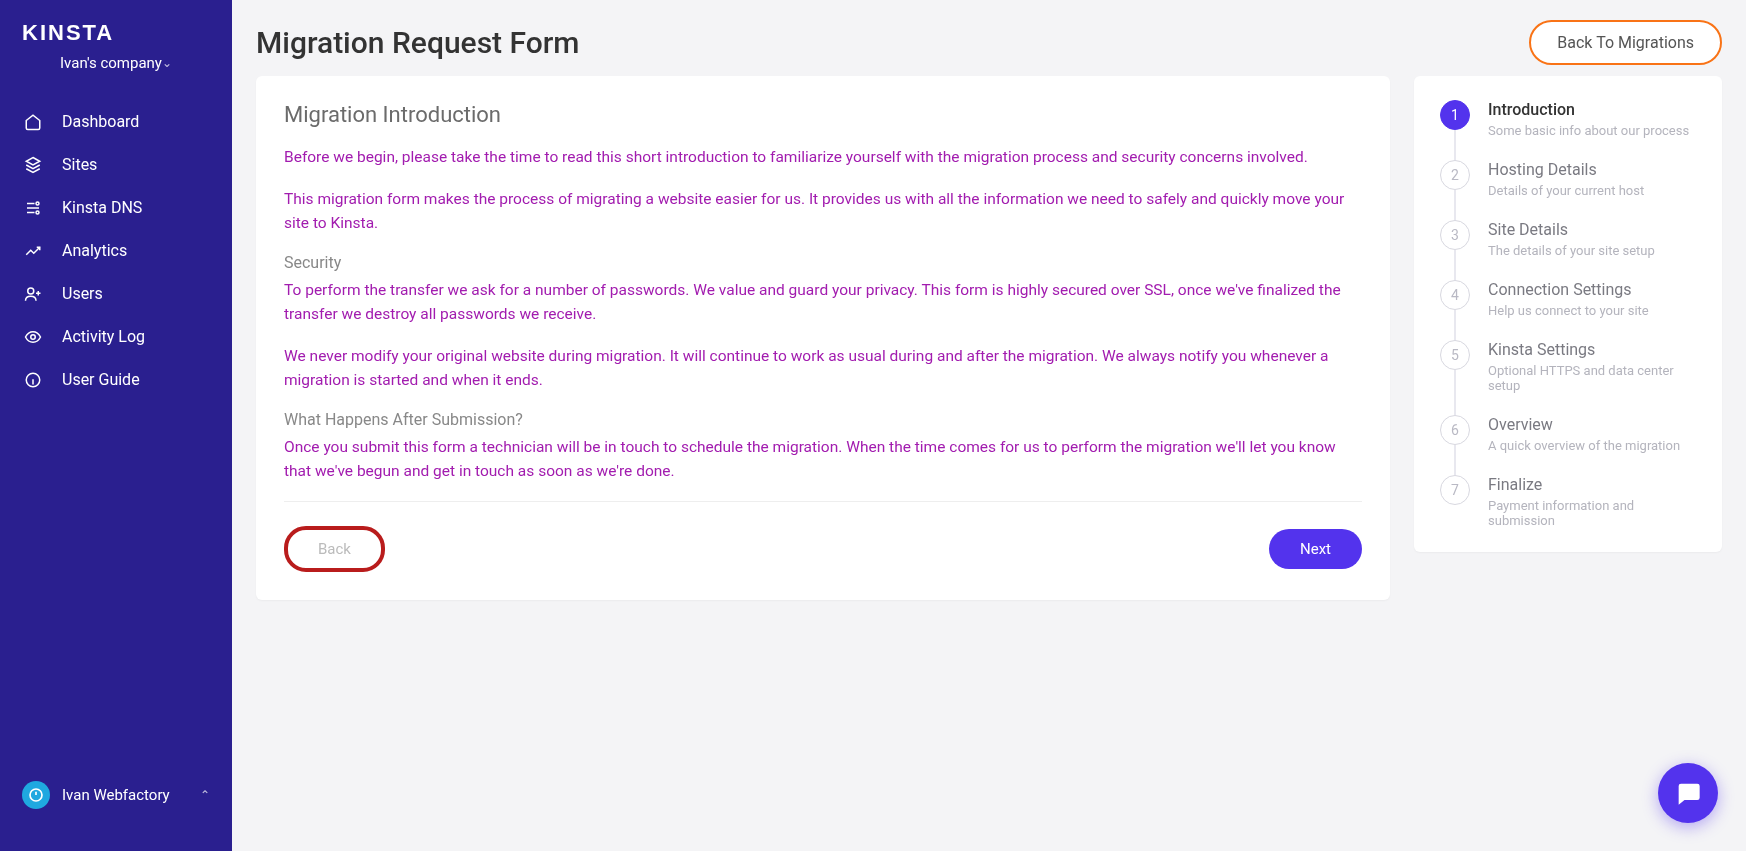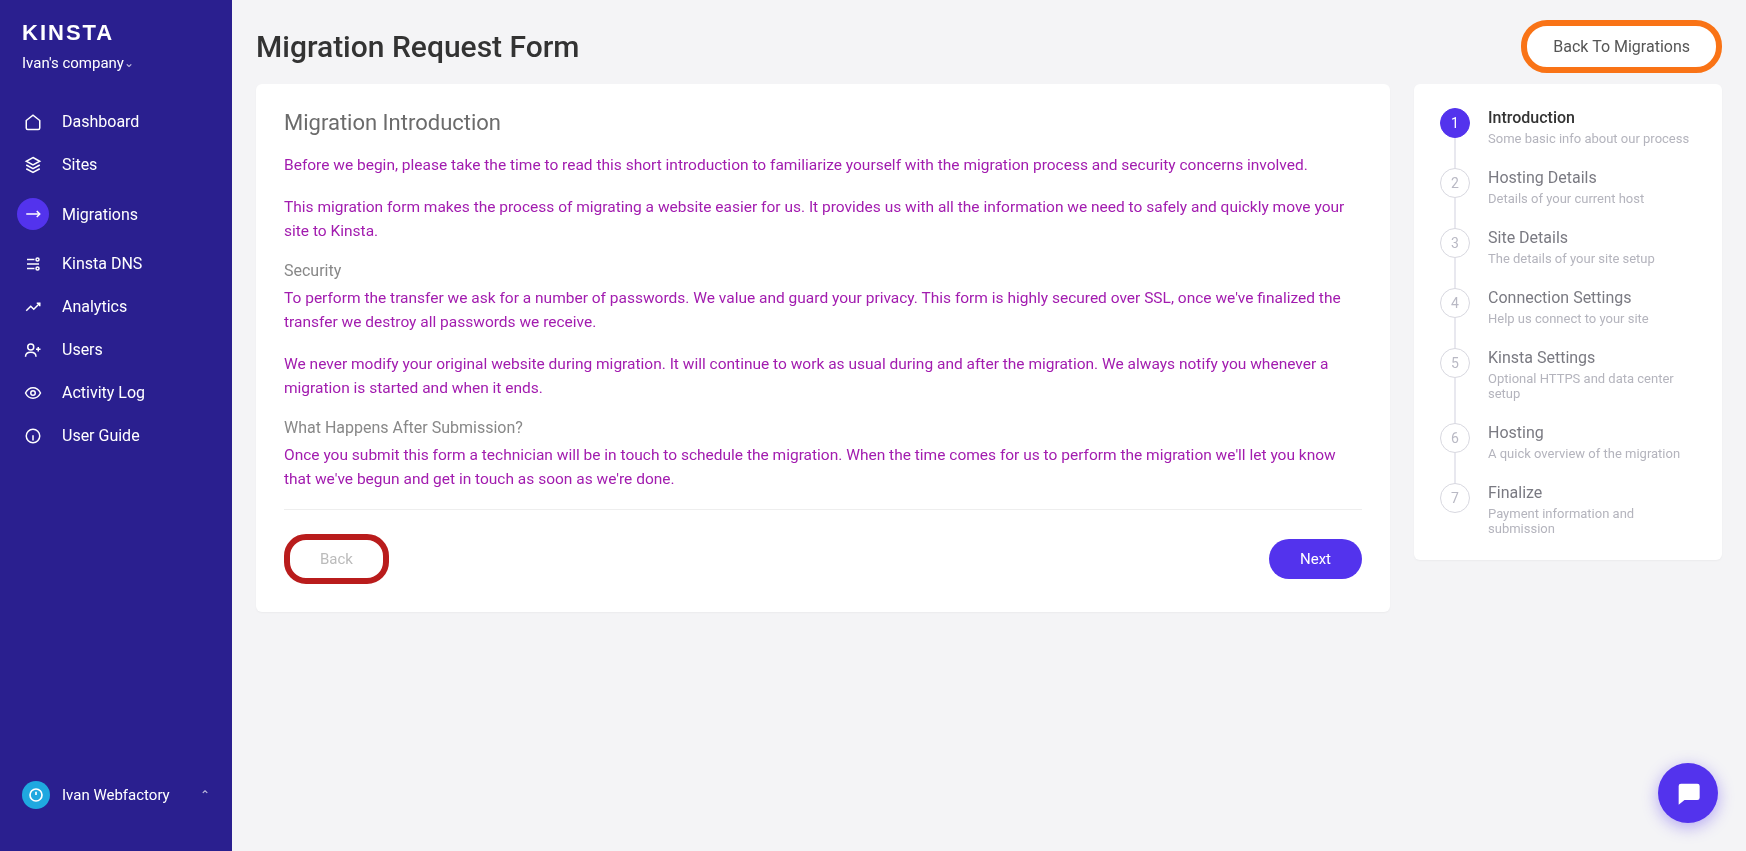--- a/index.html
+++ b/index.html
@@ -1,45 +1,45 @@
 <!DOCTYPE html>
 <html><head>
 <meta charset="utf-8">
 <style>
 * { margin:0; padding:0; box-sizing:border-box; font-family:-apple-system,BlinkMacSystemFont,"Segoe UI",Roboto,Helvetica,Arial,sans-serif; }
 body { background:#f4f4f6; width:1746px; height:851px; overflow:hidden; position:relative; }
 
 
 .sidebar { position:fixed; left:0; top:0; width:232px; height:100%; background:#2a1f8f; color:#fff; display:flex; flex-direction:column; }
 .logo { padding:20px 22px 8px; font-weight:800; font-size:22px; letter-spacing:2px; font-family:Arial,sans-serif; text-transform:uppercase; }
-.company-switch { display:flex; align-items:center; justify-content:flex-start; padding:0 22px 22px; font-size:15px; cursor:pointer; }
+.company-switch { display:flex; align-items:center; justify-content:center; padding:0 22px 22px; font-size:15px; cursor:pointer; }
 .company-switch .chev { font-size:12px; opacity:.7; }
 .nav { flex:1; padding-top:6px; }
 .nav-item { display:flex; align-items:center; gap:18px; padding:12px 22px; font-size:16px; cursor:pointer; color:#fff; }
 .nav-item .icon-slot { width:22px; display:inline-flex; justify-content:center; align-items:center; }
 .nav-item.active .icon-bubble { width:32px; height:32px; border-radius:50%; background:#5333ed; display:inline-flex; align-items:center; justify-content:center; margin-left:-5px; margin-right:-5px; }
 .user-footer { display:flex; align-items:center; gap:12px; padding:16px 22px 42px; font-size:15px; cursor:pointer; }
 .user-footer .avatar { width:28px; height:28px; border-radius:50%; background:#1fa8e0; display:inline-flex; align-items:center; justify-content:center; }
 .user-footer .chev-up { margin-left:auto; font-size:12px; opacity:.7; }
 
 
 .main { margin-left:232px; padding:20px 24px; display:flex; flex-direction:column; gap:11px; }
 .header { display:flex; align-items:center; justify-content:space-between; }
 .page-title { font-size:30px; font-weight:500; color:#333; }
-.back-btn { background:#fff; border:6px solid #f97316; color:#555; font-size:16px; padding:11px 26px; border-radius:26px; cursor:pointer; }
+.back-btn { background:#fff; border:2px solid #f97316; color:#555; font-size:16px; padding:11px 26px; border-radius:26px; cursor:pointer; }
 
 .content-row { display:flex; gap:24px; align-items:flex-start; }
 .card { background:#fff; border-radius:6px; padding:26px 28px 28px; flex:1; box-shadow:0 1px 2px rgba(0,0,0,.04); }
 .card h2 { font-size:22px; font-weight:400; color:#6b6b6b; margin-bottom:18px; }
 .card p { font-size:15.5px; line-height:1.55; color:#a21caf; margin-bottom:18px; }
 .card h3 { font-size:16px; font-weight:400; color:#888; margin-bottom:6px; margin-top:4px; }
 .card hr { border:none; border-top:1px solid #eee; margin:10px 0 24px; }
 .card-actions { display:flex; justify-content:space-between; align-items:center; }
 .btn { border-radius:22px; font-size:15px; padding:10px 30px; cursor:pointer; border:1px solid transparent; }
-.btn-back { background:#fff; border:6px solid #b91c1c; color:#bbb; cursor:not-allowed; }
+.btn-back { background:#fff; border:4px solid #b91c1c; color:#bbb; cursor:not-allowed; }
 .btn-next { background:#5333ed; color:#fff; }
 
 
 .steps { width:308px; background:#fff; border-radius:6px; padding:24px 26px; box-shadow:0 1px 2px rgba(0,0,0,.04); }
 .step { display:flex; gap:18px; align-items:flex-start; position:relative; padding-bottom:22px; }
 .step:last-child { padding-bottom:0; }
 .step .num { width:30px; height:30px; border-radius:50%; border:1.5px solid #d8d8e0; color:#b9b9c4; display:inline-flex; align-items:center; justify-content:center; font-size:14px; flex-shrink:0; background:#fff; z-index:2; }
 .step.active .num { background:#5333ed; border-color:#5333ed; color:#fff; }
 .step .line { position:absolute; left:14px; top:30px; bottom:-2px; width:1.5px; background:#e8e8ef; z-index:1; }
 .step:last-child .line { display:none; }
@@ -72,29 +72,20 @@
       </div>
       <div class="nav-item">
         <span class="icon-slot">
           <svg width="18" height="18" viewBox="0 0 24 24" fill="none" stroke="#fff" stroke-width="2">
             <path d="M12 2l9 5-9 5-9-5 9-5z"></path>
             <path d="M3 12l9 5 9-5"></path>
             <path d="M3 17l9 5 9-5"></path>
           </svg>
         </span>
         <span>Sites</span>
-      </div>
-      <div class="nav-item active">
-        <span class="icon-bubble">
-          <svg width="18" height="18" viewBox="0 0 24 24" fill="none" stroke="#fff" stroke-width="2">
-            <path d="M17 8l4 4-4 4"></path>
-            <path d="M3 12h18"></path>
-          </svg>
-        </span>
-        <span>Migrations</span>
       </div>
       <div class="nav-item">
         <span class="icon-slot">
           <svg width="18" height="18" viewBox="0 0 24 24" fill="none" stroke="#fff" stroke-width="2">
             <path d="M4 6h10"></path>
             <path d="M4 12h16"></path>
             <path d="M4 18h10"></path>
             <circle cx="18" cy="6" r="2"></circle>
             <circle cx="18" cy="18" r="2"></circle>
           </svg>
@@ -214,21 +205,21 @@
     <span class="line"></span>
     <div>
       <div class="label">Kinsta Settings</div>
       <div class="desc">Optional HTTPS and data center setup</div>
     </div>
         </div>
         <div class="step">
     <span class="num">6</span>
     <span class="line"></span>
     <div>
-      <div class="label">Hosting</div>
+      <div class="label">Overview</div>
       <div class="desc">A quick overview of the migration</div>
     </div>
         </div>
         <div class="step">
     <span class="num">7</span>
 
     <div>
       <div class="label">Finalize</div>
       <div class="desc">Payment information and submission</div>
     </div>

